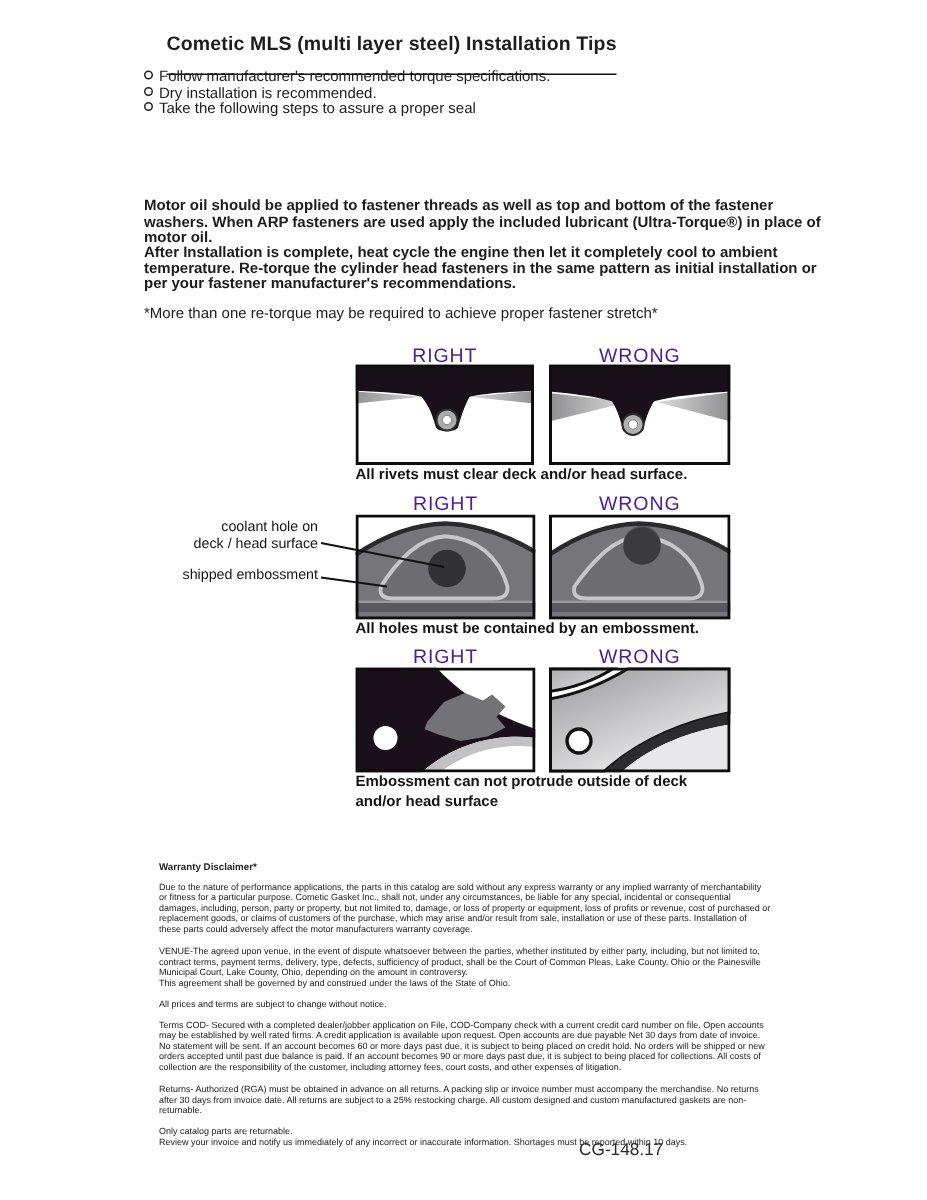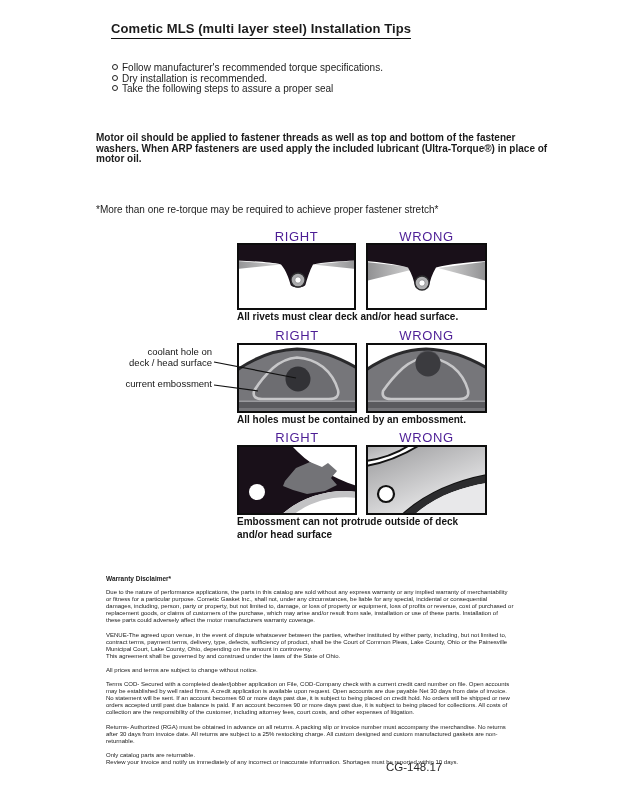--- a/index.html
+++ b/index.html
@@ -3,23 +3,23 @@
 <meta charset="utf-8">
 <style>
   html,body{margin:0;padding:0;background:#ffffff;}
   .page{
     position:relative;width:618px;height:800px;background:#ffffff;
     font-family:"Liberation Sans","DejaVu Sans",sans-serif;color:#1c1c1c;overflow:hidden;
   }
   .title{
     position:absolute;left:111px;top:21px;margin:0;
     font-size:13px;font-weight:700;white-space:nowrap;
-    border-bottom:1.5px solid #111;padding-bottom:2px;letter-spacing:.1px;
+    border-bottom:1.5px solid #111;padding-bottom:13px;letter-spacing:.1px;
   }
-  .bullets,.subbullets{list-style:none;margin:16px;padding:0;position:absolute;}
+  .bullets,.subbullets{list-style:none;margin:0;padding:0;position:absolute;}
   .bullets{left:96px;top:47px;}
   .subbullets{left:118px;top:80px;}
   .bullets li,.subbullets li{white-space:nowrap;font-size:10px;line-height:10.6px;}
   .ring{display:inline-block;width:4px;height:4px;border:1px solid #222;border-radius:50%;
         margin-right:4px;vertical-align:1px;}
   .dot{display:inline-block;width:3.5px;height:3.5px;background:#111;border-radius:50%;
         margin-right:4px;vertical-align:1px;}
   .diesel-heading{position:absolute;left:96px;top:114px;margin:0;font-size:12px;font-weight:700;}
   .para{position:absolute;left:96px;width:455px;margin:0;font-size:10px;line-height:10.5px;font-weight:bold;}
   .p1{top:133px;}
@@ -45,20 +45,21 @@
   <h1 class="title">Cometic MLS (multi layer steel) Installation Tips</h1>
 
   <ul class="bullets">
     <li><span class="ring"></span><span>Follow manufacturer's recommended torque specifications.</span></li>
     <li><span class="ring"></span><span>Dry installation is recommended.</span></li>
     <li><span class="ring"></span><span>Take the following steps to assure a proper seal</span></li>
   </ul>
 
 
   <p class="para p1">Motor oil should be applied to fastener threads as well as top and bottom of the fastener washers. When ARP fasteners are used apply the included lubricant (Ultra-Torque®) in place of motor oil.</p>
+  <p class="para p2">After Installation is complete, heat cycle the engine then let it completely cool to ambient temperature. Re-torque the cylinder head fasteners in the same pattern as initial installation or per your fastener manufacturer's recommendations.</p>
   <p class="note">*More than one re-torque may be required to achieve proper fastener stretch*</p>
 
   <div class="dg-label" style="left:237px;top:229px;width:119px;">RIGHT</div>
   <div class="dg-label" style="left:366px;top:229px;width:121px;">WRONG</div>
 
   <svg class="dg-box" style="left:237px;top:243px;" width="119" height="67" viewBox="0 0 119 67">
     <defs>
       <linearGradient id="w1L" x1="0" y1="0" x2="1" y2="0">
         <stop offset="0" stop-color="#929294"></stop>
           <stop offset="1" stop-color="#d6d6d6"></stop>
@@ -122,21 +123,21 @@
     <path d="M17,48 Q15,56 25,56 L93,56 Q104,56 102,47 Q98,33 87,24 Q76,15.5 61,14.5 Q48,15.5 37,25 Q26,35 17,48 Z" fill="#6d6d71" stroke="#c7c7c9" stroke-width="2.6"></path>
     <path d="M49.5,20 A12.5,12.5 0 0 1 74.5,20 Z" fill="#55555a"></path>
     <circle cx="62" cy="21" r="12.5" fill="#3b3b3f"></circle>
     <rect x="1" y="1" width="119" height="68" fill="none" stroke="#0d0d0d" stroke-width="2"></rect>
   </svg>
 
   <div class="callout" style="top:347px;">
     <div>coolant hole on</div>
     <div>deck / head surface</div>
   </div>
-  <div class="callout" style="top:379px;">current embossment</div>
+  <div class="callout" style="top:379px;">shipped embossment</div>
 
   <svg class="leader" style="left:210px;top:355px;" width="90" height="40" viewBox="0 0 90 40">
     <line x1="4" y1="7" x2="86" y2="23" stroke="#111" stroke-width="1.2"></line>
     <line x1="4" y1="30" x2="48" y2="36" stroke="#111" stroke-width="1.2"></line>
   </svg>
 
   <div class="dg-caption" style="left:237px;top:414px;white-space:nowrap;">All holes must be contained by an embossment.</div>
 
   <div class="dg-label" style="left:237px;top:430px;width:120px;">RIGHT</div>
   <div class="dg-label" style="left:366px;top:430px;width:121px;">WRONG</div>

